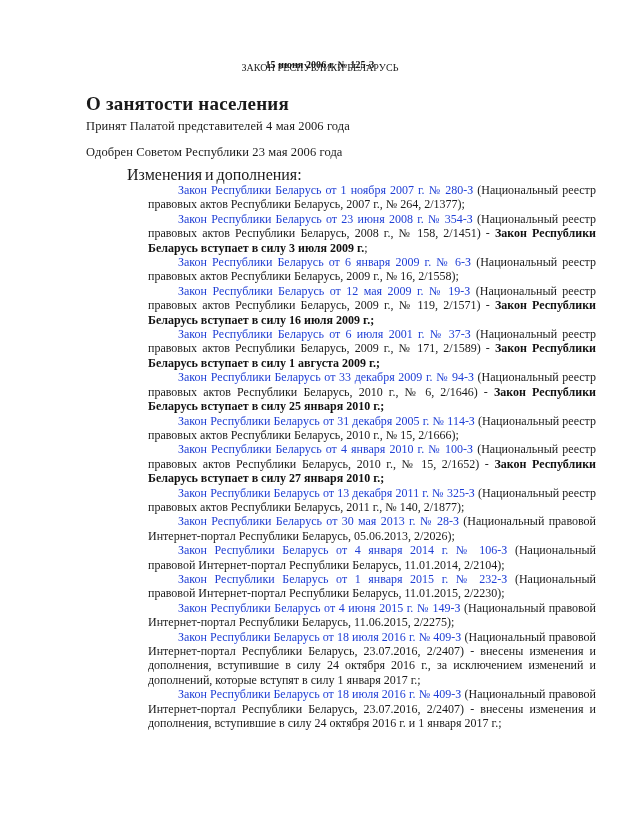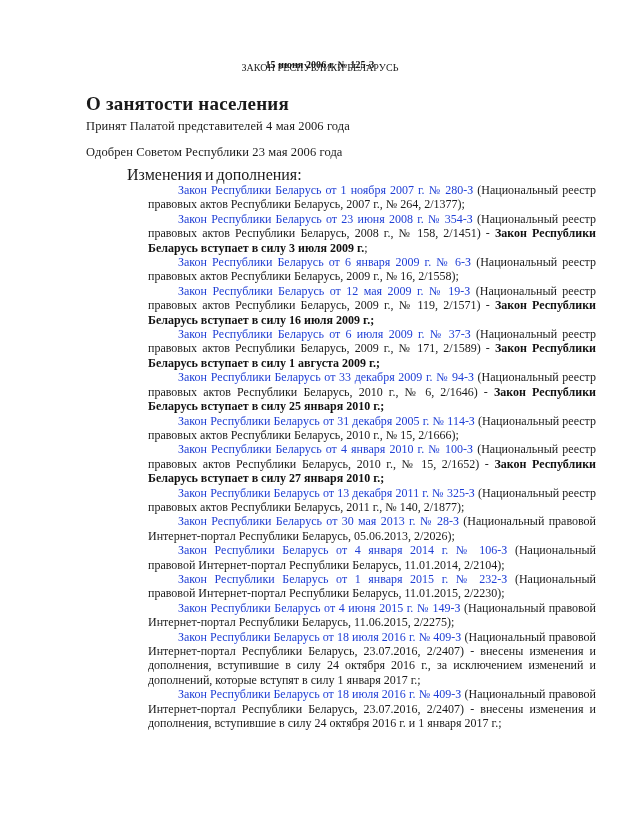--- a/index.html
+++ b/index.html
@@ -49,21 +49,21 @@
   <div class="italic-line" style="top:119px;">Принят Палатой представителей 4 мая 2006 года</div>
   <div class="italic-line" style="top:145px;">Одобрен Советом Республики 23 мая 2006 года</div>
 
   <div class="changes-label">Изменения и дополнения:</div>
 
   <div class="amendments">
     <p class="amend"><a>Закон Республики Беларусь от 1 ноября 2007 г. № 280-З</a><span> (Национальный реестр правовых актов Республики Беларусь, 2007 г., № 264, 2/1377);</span><b></b><span></span></p>
     <p class="amend"><a>Закон Республики Беларусь от 23 июня 2008 г. № 354-З</a><span> (Национальный реестр правовых актов Республики Беларусь, 2008 г., № 158, 2/1451) - </span><b>Закон Республики Беларусь вступает в силу 3 июля 2009 г.</b><span>;</span></p>
     <p class="amend"><a>Закон Республики Беларусь от 6 января 2009 г. № 6-З</a><span> (Национальный реестр правовых актов Республики Беларусь, 2009 г., № 16, 2/1558);</span><b></b><span></span></p>
     <p class="amend"><a>Закон Республики Беларусь от 12 мая 2009 г. № 19-З</a><span> (Национальный реестр правовых актов Республики Беларусь, 2009 г., № 119, 2/1571) - </span><b>Закон Республики Беларусь вступает в силу 16 июля 2009 г.;</b><span></span></p>
-    <p class="amend"><a>Закон Республики Беларусь от 6 июля 2009 г. № 37-З</a><span> (Национальный реестр правовых актов Республики Беларусь, 2009 г., № 171, 2/1589) - </span><b>Закон Республики Беларусь вступает в силу 1 августа 2009 г.;</b><span></span></p>
+    <p class="amend"><a>Закон Республики Беларусь от 6 июля 2001 г. № 37-З</a><span> (Национальный реестр правовых актов Республики Беларусь, 2009 г., № 171, 2/1589) - </span><b>Закон Республики Беларусь вступает в силу 1 августа 2009 г.;</b><span></span></p>
     <p class="amend"><a>Закон Республики Беларусь от 33 декабря 2009 г. № 94-З</a><span> (Национальный реестр правовых актов Республики Беларусь, 2010 г., № 6, 2/1646) - </span><b>Закон Республики Беларусь вступает в силу 25 января 2010 г.;</b><span></span></p>
     <p class="amend"><a>Закон Республики Беларусь от 31 декабря 2005 г. № 114-З</a><span> (Национальный реестр правовых актов Республики Беларусь, 2010 г., № 15, 2/1666);</span><b></b><span></span></p>
     <p class="amend"><a>Закон Республики Беларусь от 4 января 2010 г. № 100-З</a><span> (Национальный реестр правовых актов Республики Беларусь, 2010 г., № 15, 2/1652) - </span><b>Закон Республики Беларусь вступает в силу 27 января 2010 г.;</b><span></span></p>
     <p class="amend"><a>Закон Республики Беларусь от 13 декабря 2011 г. № 325-З</a><span> (Национальный реестр правовых актов Республики Беларусь, 2011 г., № 140, 2/1877);</span><b></b><span></span></p>
     <p class="amend"><a>Закон Республики Беларусь от 30 мая 2013 г. № 28-З</a><span> (Национальный правовой Интернет-портал Республики Беларусь, 05.06.2013, 2/2026);</span><b></b><span></span></p>
     <p class="amend"><a>Закон Республики Беларусь от 4 января 2014 г. № 106-З</a><span> (Национальный правовой Интернет-портал Республики Беларусь, 11.01.2014, 2/2104);</span><b></b><span></span></p>
     <p class="amend"><a>Закон Республики Беларусь от 1 января 2015 г. № 232-З</a><span> (Национальный правовой Интернет-портал Республики Беларусь, 11.01.2015, 2/2230);</span><b></b><span></span></p>
     <p class="amend"><a>Закон Республики Беларусь от 4 июня 2015 г. № 149-З</a><span> (Национальный правовой Интернет-портал Республики Беларусь, 11.06.2015, 2/2275);</span><b></b><span></span></p>
     <p class="amend"><a>Закон Республики Беларусь от 18 июля 2016 г. № 409-З</a><span> (Национальный правовой Интернет-портал Республики Беларусь, 23.07.2016, 2/2407) - внесены изменения и дополнения, вступившие в силу 24 октября 2016 г., за исключением изменений и дополнений, которые вступят в силу 1 января 2017 г.;</span><b></b><span></span></p>
     <p class="amend"><a>Закон Республики Беларусь от 18 июля 2016 г. № 409-З</a><span> (Национальный правовой Интернет-портал Республики Беларусь, 23.07.2016, 2/2407) - внесены изменения и дополнения, вступившие в силу 24 октября 2016 г. и 1 января 2017 г.;</span><b></b><span></span></p>

